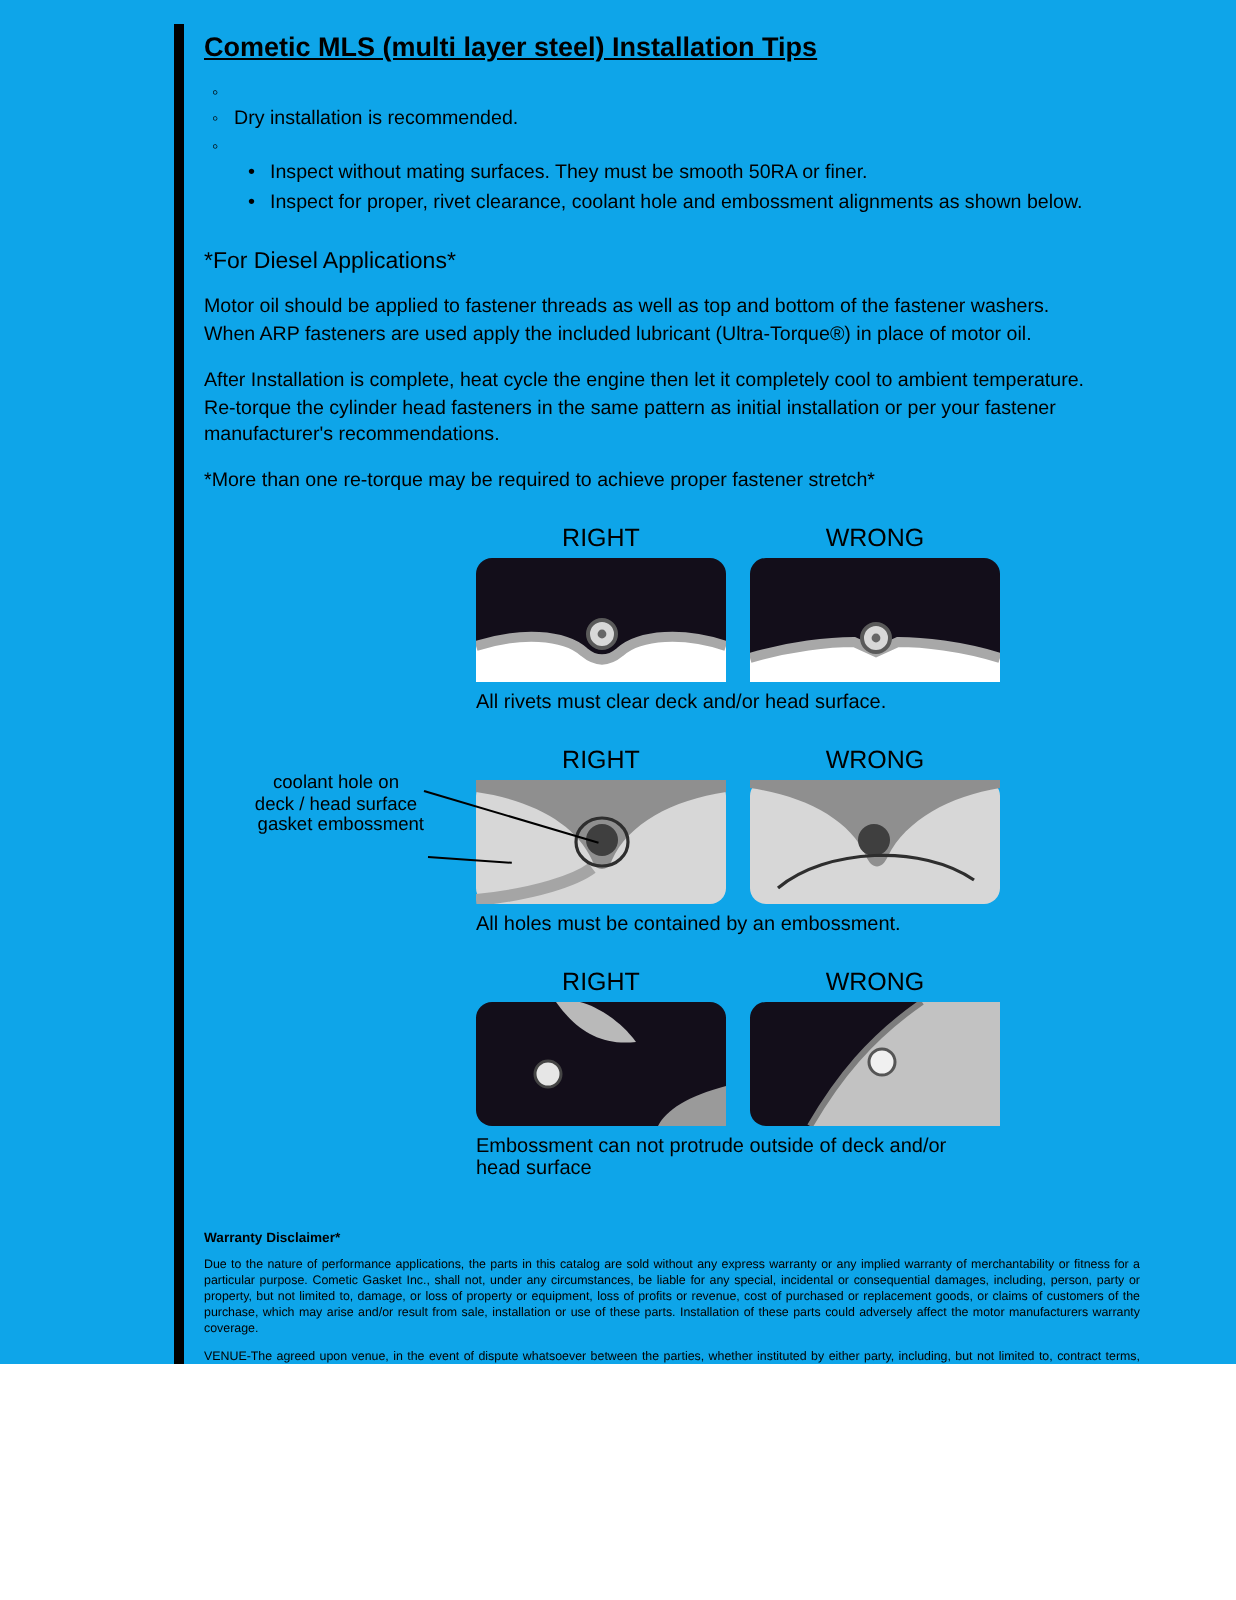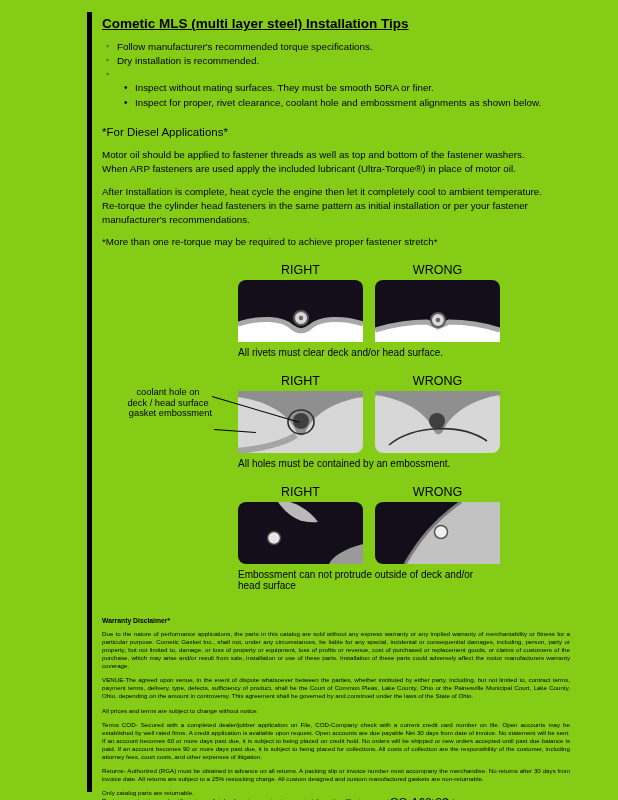--- a/index.html
+++ b/index.html
@@ -1,18 +1,18 @@
 <!DOCTYPE html>
 <html><head>
 <meta charset="utf-8">
 <style>
   * { margin:0; padding:0; box-sizing:border-box; }
   html,body { background:#ffffff; }
   body { font-family:"Liberation Sans", sans-serif; color:#000; }
-  .sheet { position:relative; width:618px; height:800px; background:#84cc16; overflow:hidden; }
+  .sheet { position:relative; width:618px; height:682px; background:#0ea5e9; overflow:hidden; }
   .left-rule { position:absolute; left:87px; top:12px; width:5px; height:780px; background:#000; }
   .content { position:absolute; left:102px; top:16px; width:472px; }
 
   .title { font-size:13.5px; font-weight:bold; text-decoration:underline; margin-bottom:9px; }
 
   .tips { list-style:none; margin-left:4px; }
   .tips li { font-size:9.8px; line-height:1.45; display:flex; }
   .tips .marker { width:11px; flex:0 0 11px; font-size:9px; }
   .subtips { margin-left:22px; }
   .subtips .marker { font-size:10px; }
@@ -49,21 +49,20 @@
 <div class="sheet">
   <div class="left-rule"></div>
 
   <div class="content">
 
     <h1 class="title">Cometic MLS (multi layer steel) Installation Tips</h1>
 
     <ul class="tips">
       <li>
         <span class="marker">◦</span>
-        <span>Follow manufacturer's recommended torque specifications.</span>
       </li>
       <li>
         <span class="marker">◦</span>
         <span>Dry installation is recommended.</span>
       </li>
       <li>
         <span class="marker">◦</span>
       </li>
     </ul>
     <ul class="tips subtips">

